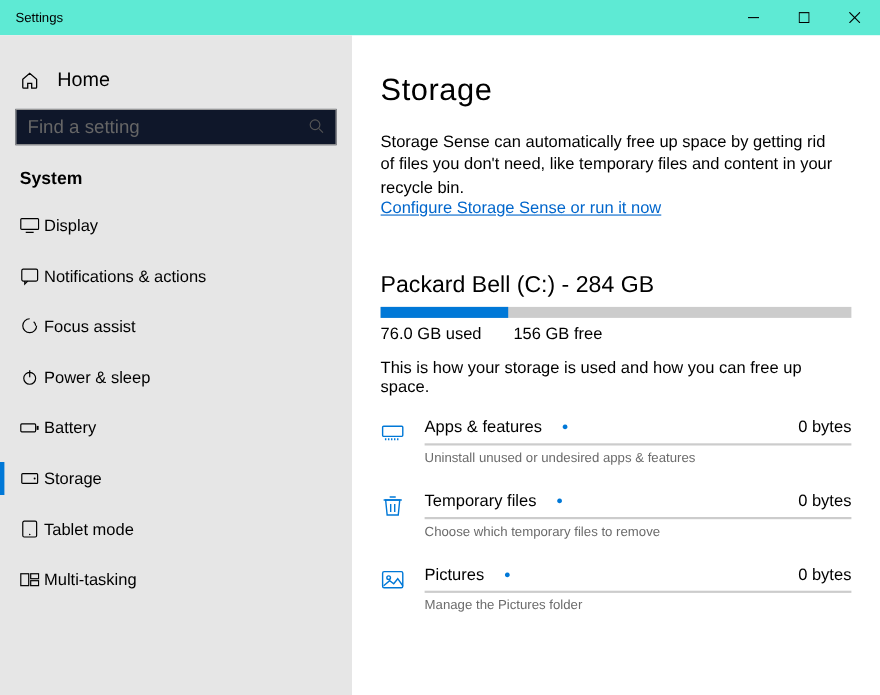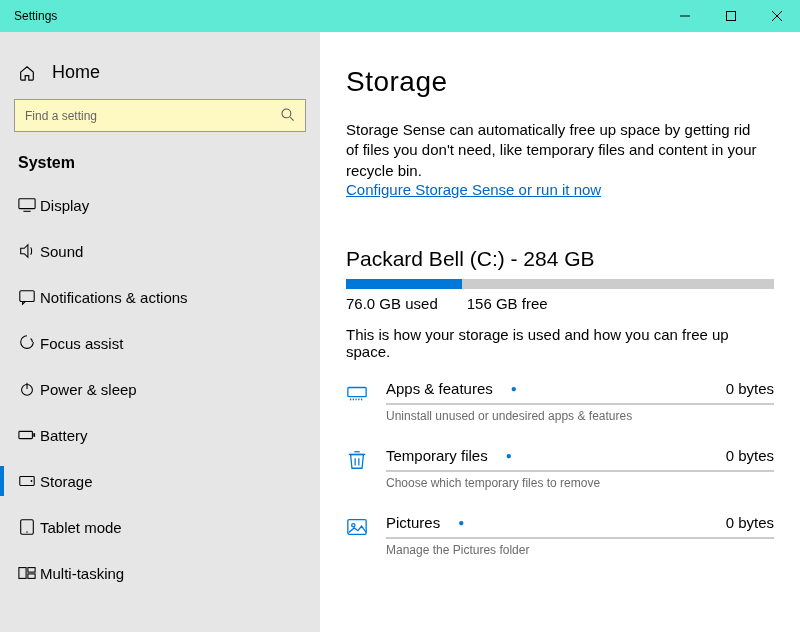--- a/index.html
+++ b/index.html
@@ -8,21 +8,21 @@
   .titlebar-title { font-size: 12px; color: #000; flex: 1; }
   .winbtn { width: 46px; height: 32px; display: flex; align-items: center; justify-content: center; }
   .winbtn svg { width: 10px; height: 10px; }
   .layout { flex: 1; display: flex; min-height: 0; }
   .sidebar { width: 320px; background: #e6e6e6; padding-top: 20px; display: flex; flex-direction: column; }
   .home-row { display: flex; align-items: center; padding: 10px 18px; gap: 16px; }
   .home-row .icon { width: 18px; height: 18px; display:flex; align-items:center; justify-content:center;}
   .home-label { font-size: 18px; color: #000; }
   .search-wrap { padding: 6px 14px 10px; }
   .search { position: relative; }
-  .search input { width: 100%; height: 33px; border: 1px solid #999; background: #fef9c3; font-size: 12px; padding: 0 36px 0 10px; color: #666; }
+  .search input { width: 100%; height: 33px; border: 1px solid #999; background: #0f172a; font-size: 17px; padding: 0 36px 0 10px; color: #666; }
   .search input::placeholder { color: #666; }
   .search .sicon { position: absolute; right: 10px; top: 8px; width: 16px; height: 16px; }
   .sec-head { padding: 12px 18px 10px; font-size: 16px; font-weight: 600; color: #000; }
   .nav { display: flex; flex-direction: column; }
   .nav-item { display: flex; align-items: center; padding: 14px 18px; gap: 4px; font-size: 15px; color: #000; position: relative; }
   .nav-item.active::before { content:""; position:absolute; left:0; top:8px; bottom:8px; width:4px; background:#0078d7; }
   .nav-item .navicon { width: 18px; height: 18px; display:flex; align-items:center; justify-content:center; }
   .main { flex: 1; padding: 34px 26px 0 26px; overflow: hidden; }
   .h1 { font-size: 28px; font-weight: 300; letter-spacing: 0.5px; margin-bottom: 22px; }
   .desc { font-size: 15px; line-height: 1.35; max-width: 420px; }
@@ -98,29 +98,20 @@
             <svg width="18" height="18" viewBox="0 0 20 20">
               <rect x="1" y="3" width="18" height="11" rx="1" fill="none" stroke="#000" stroke-width="1.2"></rect>
               <line x1="6" y1="17" x2="14" y2="17" stroke="#000" stroke-width="1.2"></line>
             </svg>
           </span>
         <span>Display</span>
       </div>
       <div class="nav-item">
         <span class="navicon">
             <svg width="18" height="18" viewBox="0 0 20 20">
-              <path d="M3 7v6h4l4 4V3L7 7H3z" fill="none" stroke="#000" stroke-width="1.2"></path>
-              <path d="M14 6c1.5 1 1.5 7 0 8" fill="none" stroke="#000" stroke-width="1.2"></path>
-            </svg>
-          </span>
-        <span>Sound</span>
-      </div>
-      <div class="nav-item">
-        <span class="navicon">
-            <svg width="18" height="18" viewBox="0 0 20 20">
               <rect x="2" y="3" width="16" height="12" rx="1.5" fill="none" stroke="#000" stroke-width="1.2"></rect>
               <path d="M8 15l-3 3v-3" fill="none" stroke="#000" stroke-width="1.2"></path>
             </svg>
           </span>
         <span>Notifications &amp; actions</span>
       </div>
       <div class="nav-item">
         <span class="navicon">
             <svg width="18" height="18" viewBox="0 0 20 20">
               <path d="M10 2a7 7 0 1 0 7 7" fill="none" stroke="#000" stroke-width="1.2"></path>

